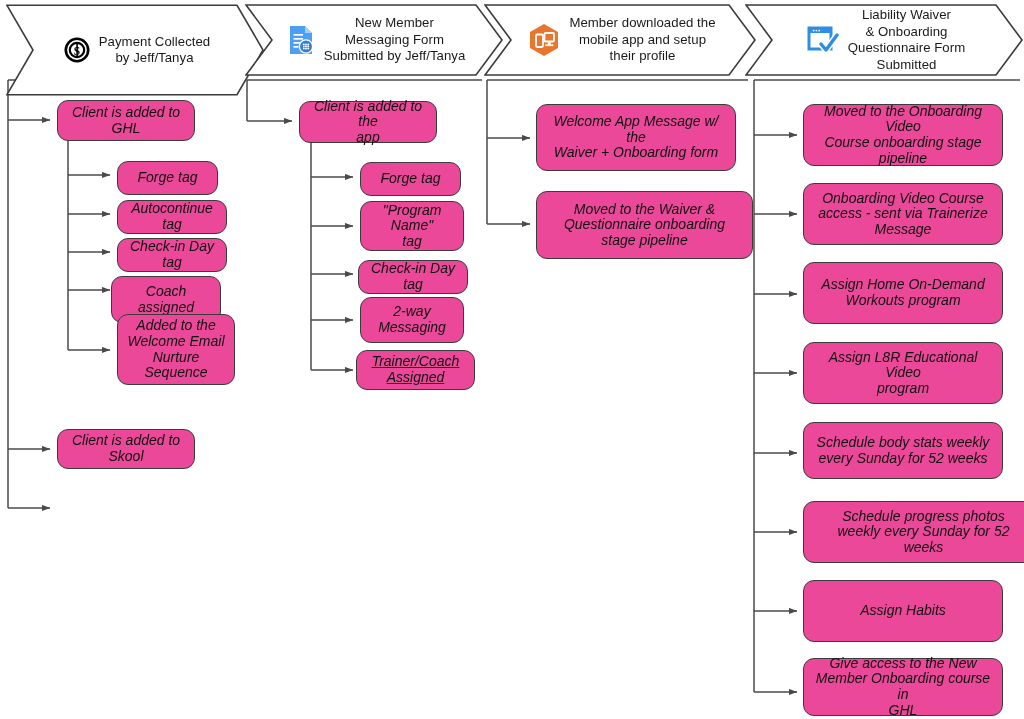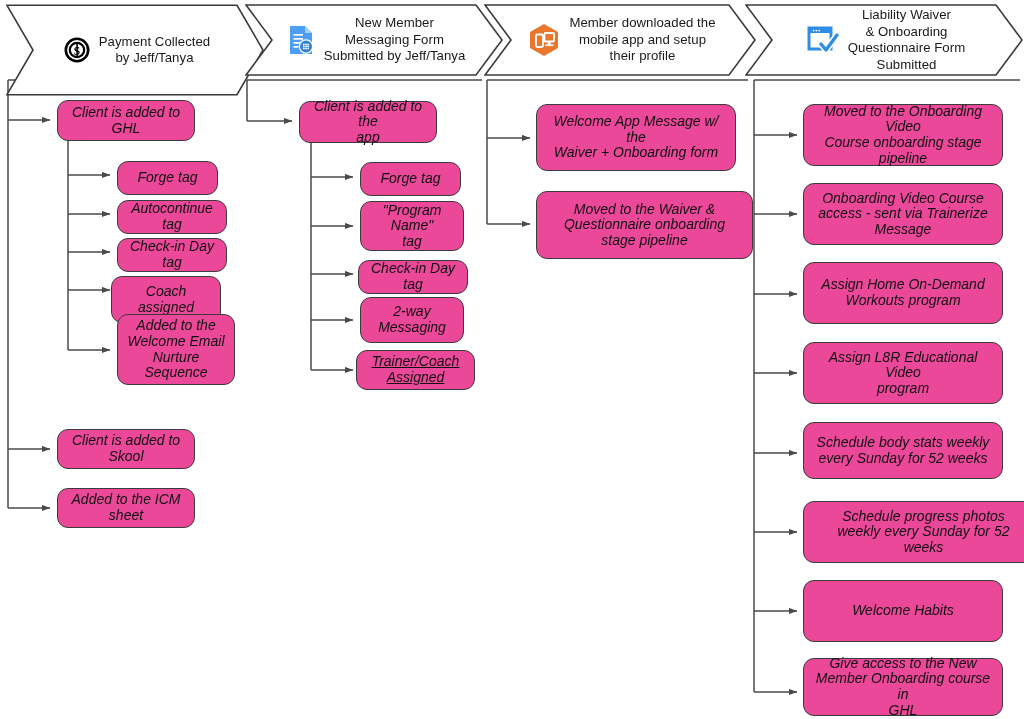--- a/index.html
+++ b/index.html
@@ -205,24 +205,20 @@
   </div>
   <div class="node" style="left:117px;top:314px;width:118px;height:71px;">
     <span>Added to the
 Welcome Email
 Nurture Sequence</span>
   </div>
   <div class="node" style="left:57px;top:429px;width:138px;height:40px;">
     <span>Client is added to
 Skool</span>
   </div>
-  <div class="node" style="left:57px;top:488px;width:138px;height:40px;">
-    <span>Added to the ICM
-sheet</span>
-  </div>
 
   <div class="node" style="left:299px;top:101px;width:138px;height:42px;">
     <span>Client is added to the
 app</span>
   </div>
   <div class="node" style="left:360px;top:162px;width:101px;height:30px;">
     <span>Forge tag</span>
   </div>
   <div class="node" style="left:360px;top:201px;width:104px;height:50px;">
     <span>"Program Name"
@@ -271,21 +267,21 @@
   <div class="node" style="left:803px;top:422px;width:200px;height:57px;">
     <span>Schedule body stats weekly
 every Sunday for 52 weeks</span>
   </div>
   <div class="node" style="left:803px;top:501px;width:241px;height:62px;">
     <span>Schedule progress photos
 weekly every Sunday for 52
 weeks</span>
   </div>
   <div class="node" style="left:803px;top:580px;width:200px;height:62px;">
-    <span>Welcome Habits</span>
+    <span>Assign Habits</span>
   </div>
   <div class="node" style="left:803px;top:658px;width:200px;height:58px;">
     <span>Give access to the New
 Member Onboarding course in
 GHL</span>
   </div>
 
 </div>
 
 </body></html>

